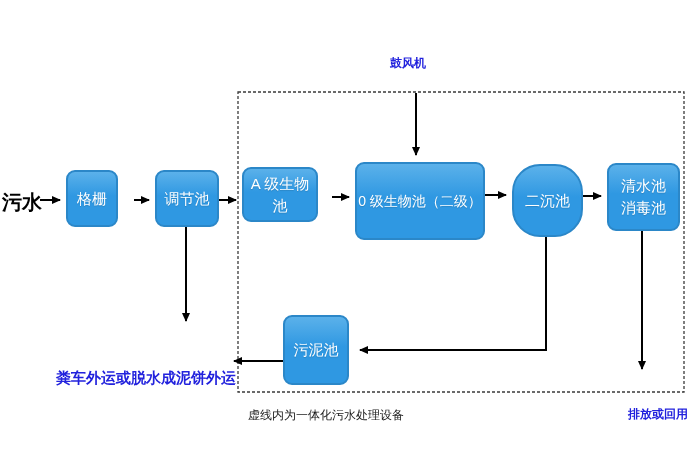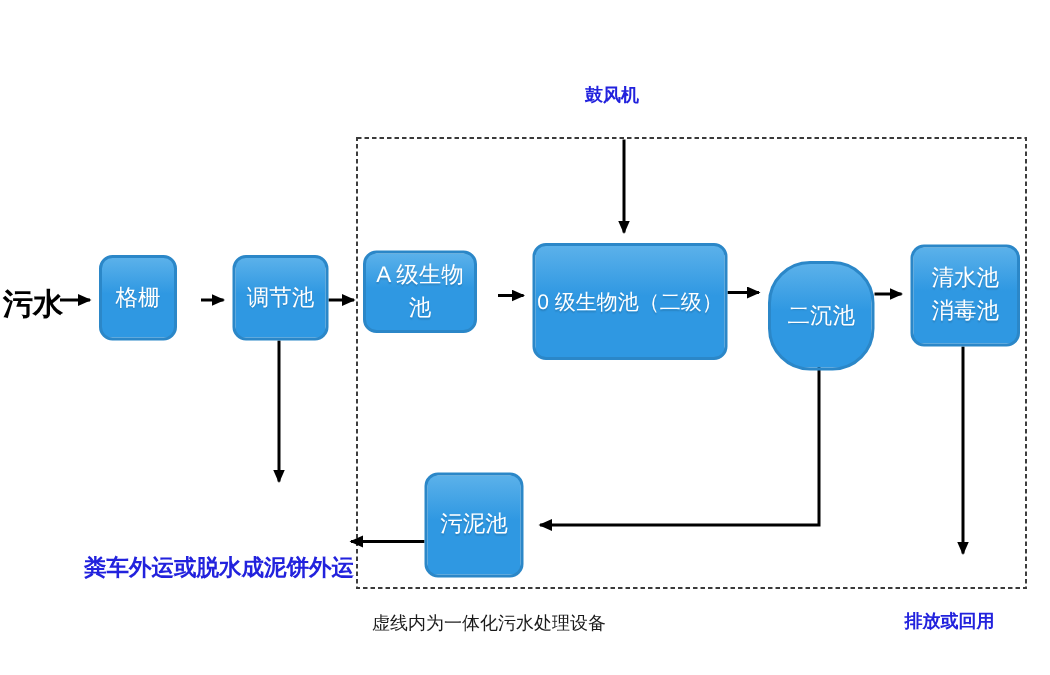--- a/index.html
+++ b/index.html
@@ -75,36 +75,36 @@
   </div>
 
   <div class="node" style="left:242px;top:167px;width:76px;height:55px;">
     <span>A 级生物池</span>
   </div>
 
   <div class="node" style="left:355px;top:162px;width:130px;height:78px;font-size:14px;">
     <span>0 级生物池（二级）</span>
   </div>
 
-  <div class="node" style="left:512px;top:174px;width:71px;height:73px;border-radius:28px;">
+  <div class="node" style="left:512px;top:164px;width:71px;height:73px;border-radius:28px;">
     <span>二沉池</span>
   </div>
 
   <div class="node" style="left:607px;top:163px;width:73px;height:68px;">
     <span>清水池</span>
     <span>消毒池</span>
   </div>
 
   <div class="node" style="left:283px;top:315px;width:66px;height:70px;">
     <span>污泥池</span>
   </div>
 
   <div class="lbl black-big" style="left:2px;top:189px;">污水</div>
 
   <div class="lbl blue" style="left:390px;top:55px;">鼓风机</div>
 
   <div class="lbl blue" style="left:56px;top:351px;font-size:15px;margin-top:18px;">粪车外运或脱水成泥饼外运</div>
 
   <div class="lbl caption" style="left:248px;top:407px;">虚线内为一体化污水处理设备</div>
 
-  <div class="lbl blue" style="left:603px;top:406px;">排放或回用</div>
+  <div class="lbl blue" style="left:628px;top:406px;">排放或回用</div>
 
 </div>
 
 </body></html>

